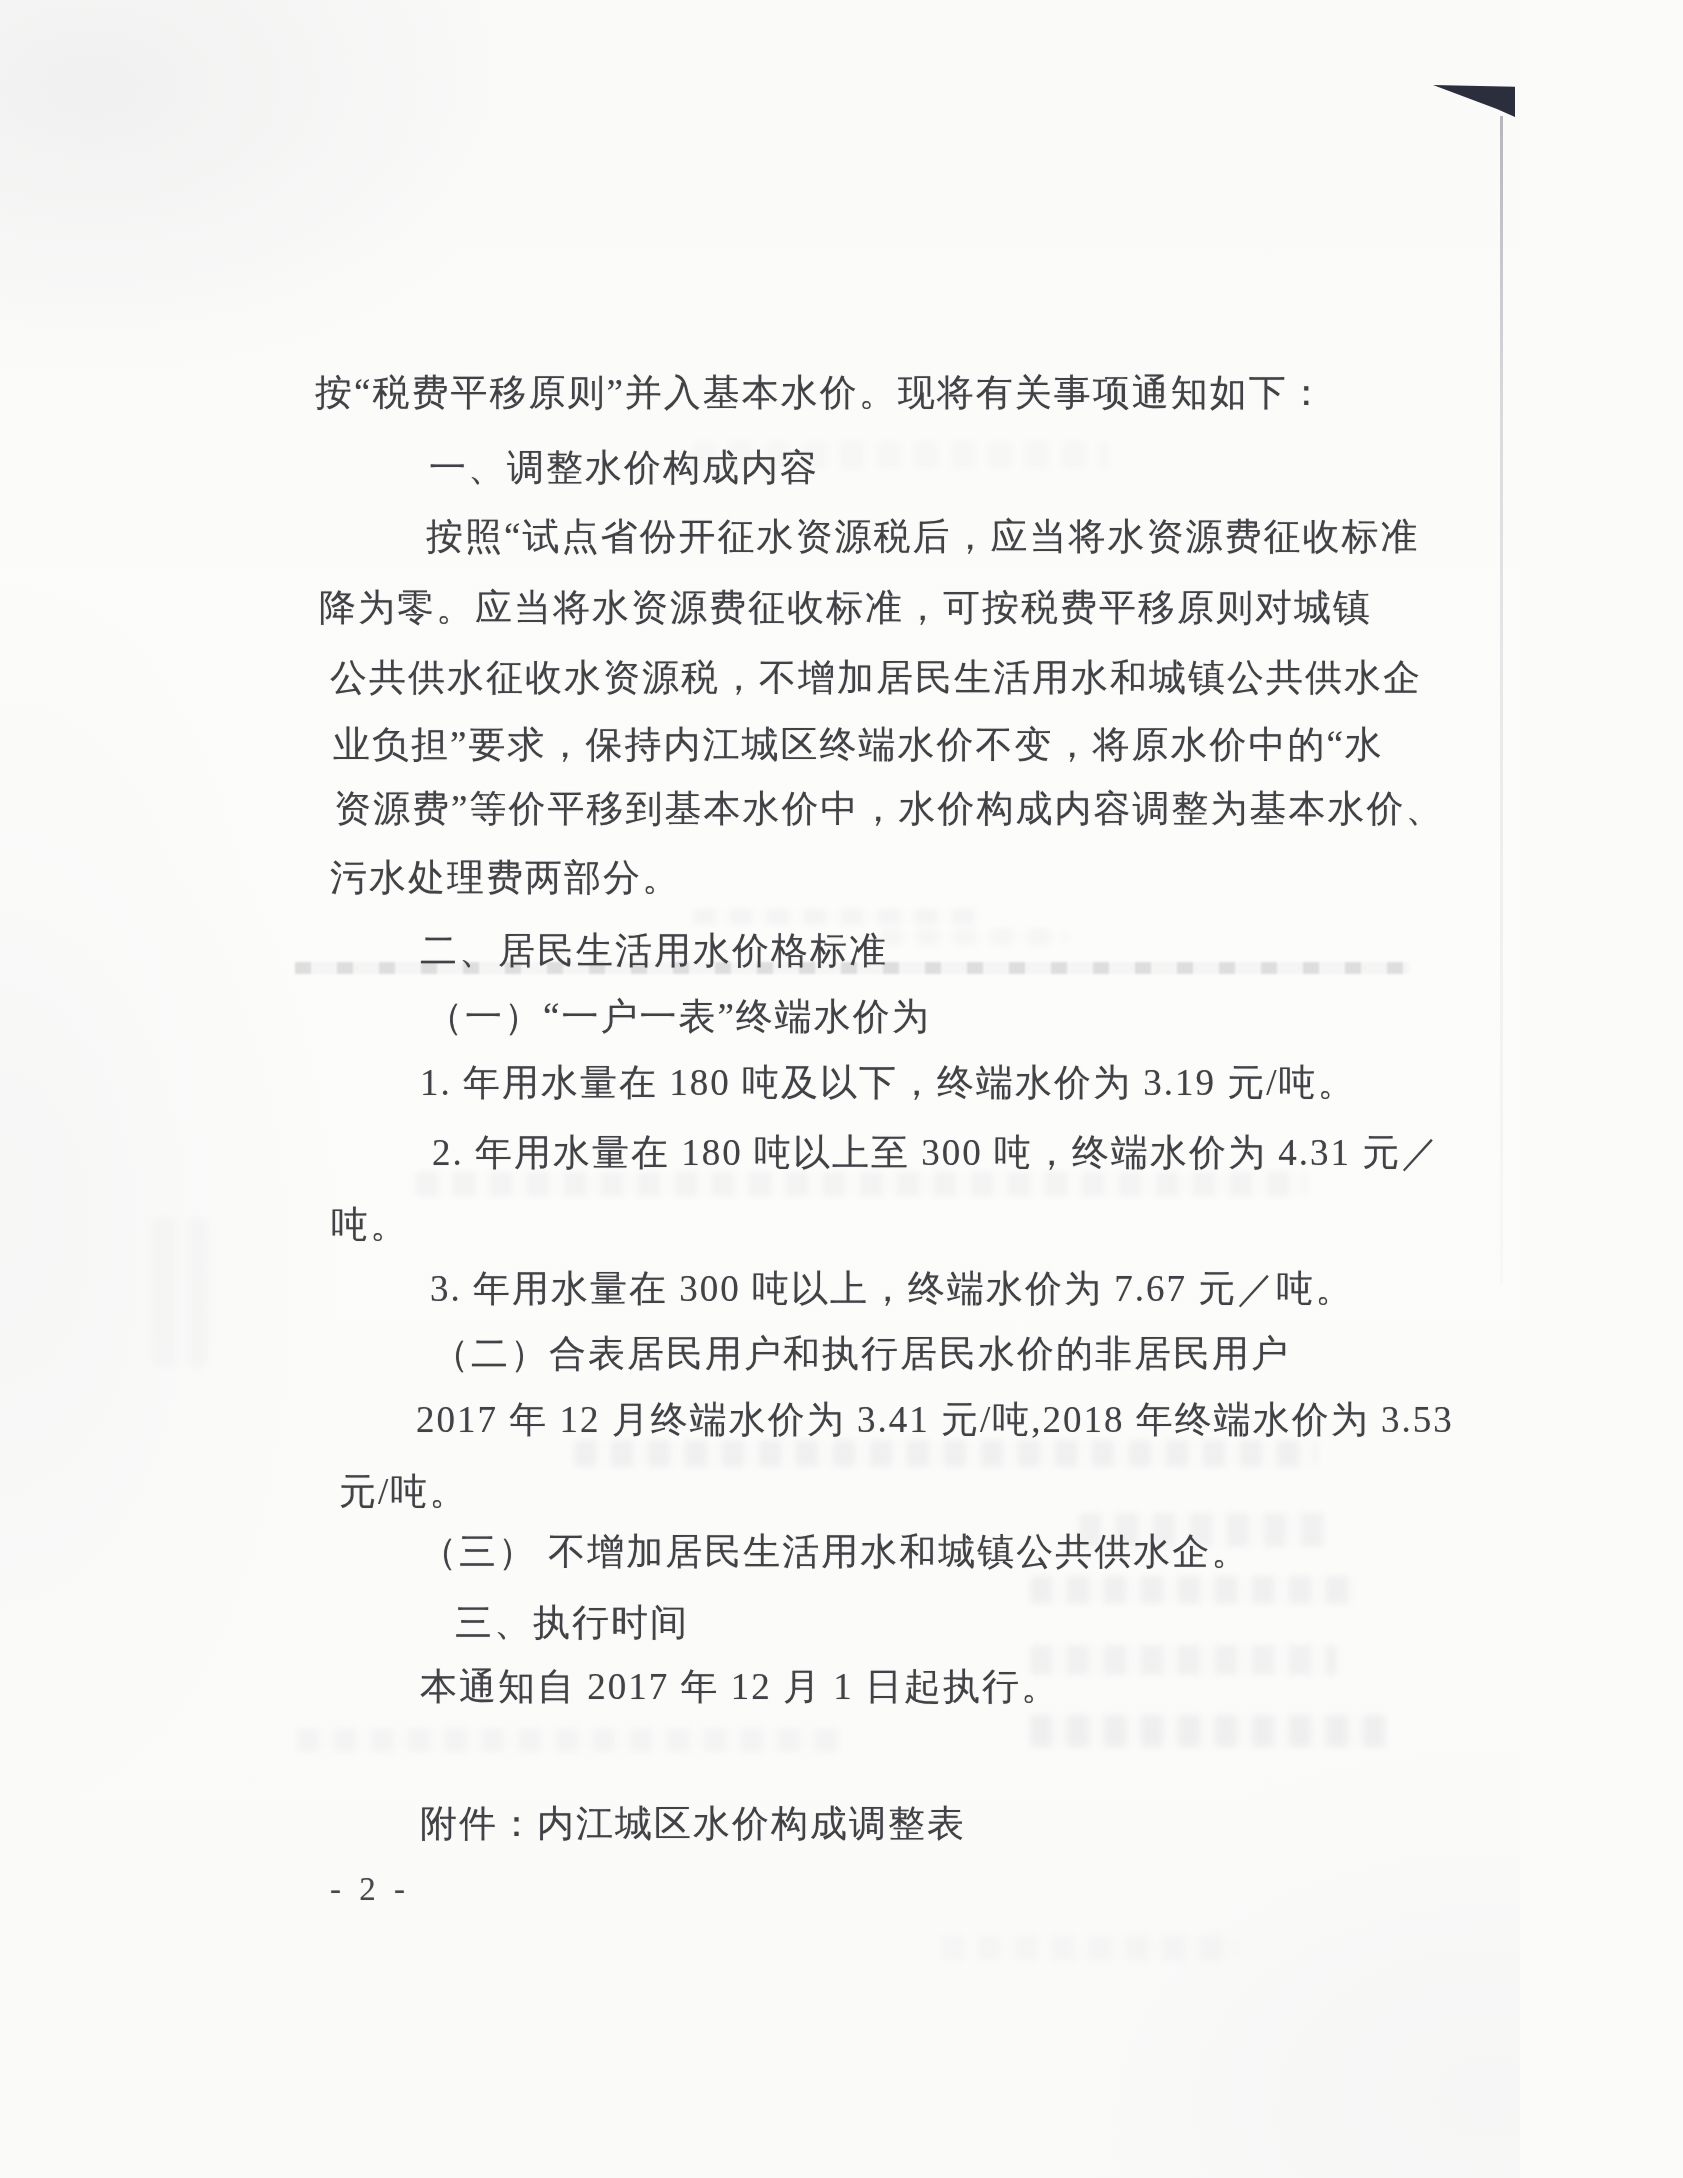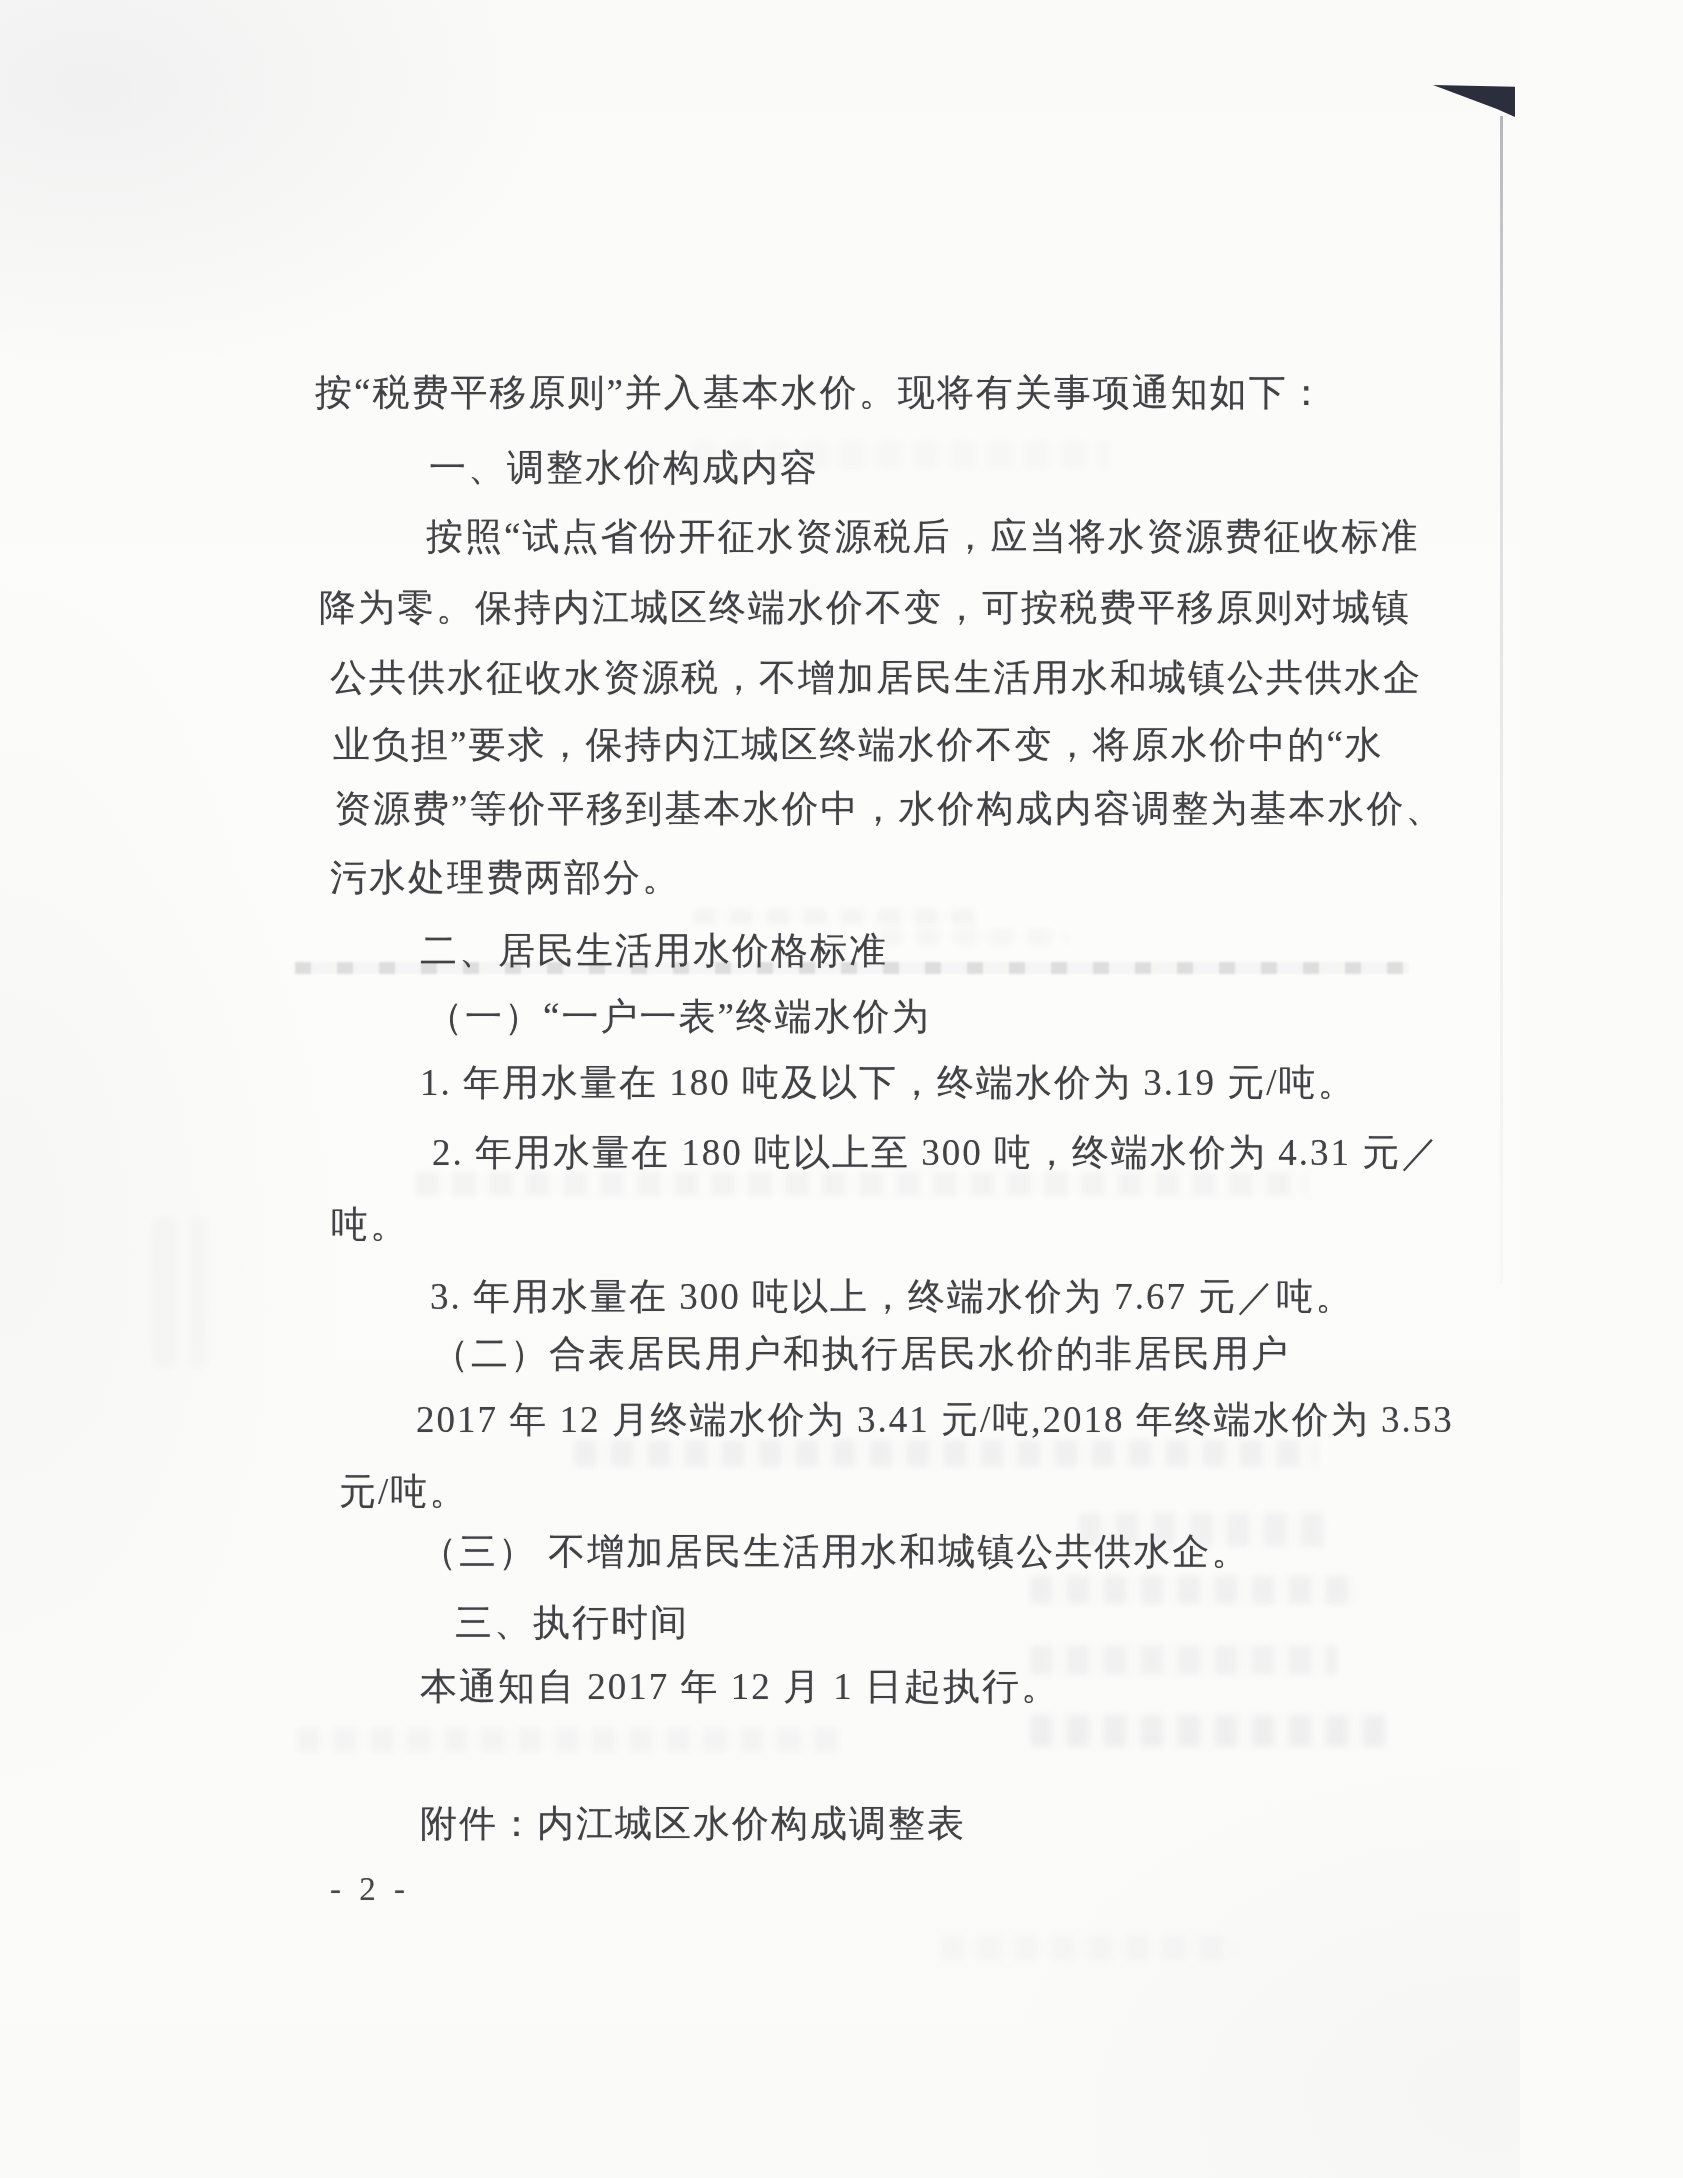--- a/index.html
+++ b/index.html
@@ -93,31 +93,31 @@
   <div class="ghost" style="left:1030px; top:1645px; width:307px; height:30px; opacity:0.12;"></div>
   <div class="ghost" style="left:1030px; top:1715px; width:356px; height:32px; opacity:0.14;"></div>
   <div class="ghost" style="left:297px; top:1728px; width:545px; height:24px; opacity:0.08;"></div>
   <div class="ghost" style="left:941px; top:1935px; width:297px; height:26px; opacity:0.06;"></div>
   <div class="ghost" style="left:693px; top:441px; width:416px; height:28px; opacity:0.05;"></div>
   <div class="ghost" style="left:153px; top:1218px; width:54px; height:149px; opacity:0.05;"></div>
 
   <div class="line" style="left:315px; top:371px;">按“税费平移原则”并入基本水价。现将有关事项通知如下：</div>
   <div class="line" style="left:429px; top:446px;">一、调整水价构成内容</div>
   <div class="line" style="left:426px; top:515px;">按照“试点省份开征水资源税后，应当将水资源费征收标准</div>
-  <div class="line" style="left:319px; top:586px;">降为零。保持内江城区终端水价不变，可按税费平移原则对城镇</div>
+  <div class="line" style="left:319px; top:586px;">降为零。应当将水资源费征收标准，可按税费平移原则对城镇</div>
   <div class="line" style="left:330px; top:656px;">公共供水征收水资源税，不增加居民生活用水和城镇公共供水企</div>
   <div class="line" style="left:333px; top:723px;">业负担”要求，保持内江城区终端水价不变，将原水价中的“水</div>
   <div class="line" style="left:334px; top:787px;">资源费”等价平移到基本水价中，水价构成内容调整为基本水价、</div>
   <div class="line" style="left:330px; top:856px;">污水处理费两部分。</div>
   <div class="line" style="left:420px; top:929px;">二、居民生活用水价格标准</div>
   <div class="line" style="left:426px; top:995px;">（一）“一户一表”终端水价为</div>
   <div class="line" style="left:420px; top:1061px;">1. 年用水量在 180 吨及以下，终端水价为 3.19 元/吨。</div>
   <div class="line" style="left:432px; top:1131px;">2. 年用水量在 180 吨以上至 300 吨，终端水价为 4.31 元／</div>
   <div class="line" style="left:331px; top:1203px;">吨。</div>
-  <div class="line" style="left:430px; top:1267px;margin-top:8px;">3. 年用水量在 300 吨以上，终端水价为 7.67 元／吨。</div>
+  <div class="line" style="left:430px; top:1267px;">3. 年用水量在 300 吨以上，终端水价为 7.67 元／吨。</div>
   <div class="line" style="left:432px; top:1332px;">（二）合表居民用户和执行居民水价的非居民用户</div>
   <div class="line" style="left:416px; top:1398px;">2017 年 12 月终端水价为 3.41 元/吨,2018 年终端水价为 3.53</div>
   <div class="line" style="left:339px; top:1470px;">元/吨。</div>
   <div class="line" style="left:420px; top:1530px;">（三） 不增加居民生活用水和城镇公共供水企。</div>
   <div class="line" style="left:455px; top:1601px;">三、执行时间</div>
   <div class="line" style="left:420px; top:1665px;">本通知自 2017 年 12 月 1 日起执行。</div>
 
   <div class="line" style="left:420px; top:1802px;">附件：内江城区水价构成调整表</div>
 
   <div class="page-num">- 2 -</div>

